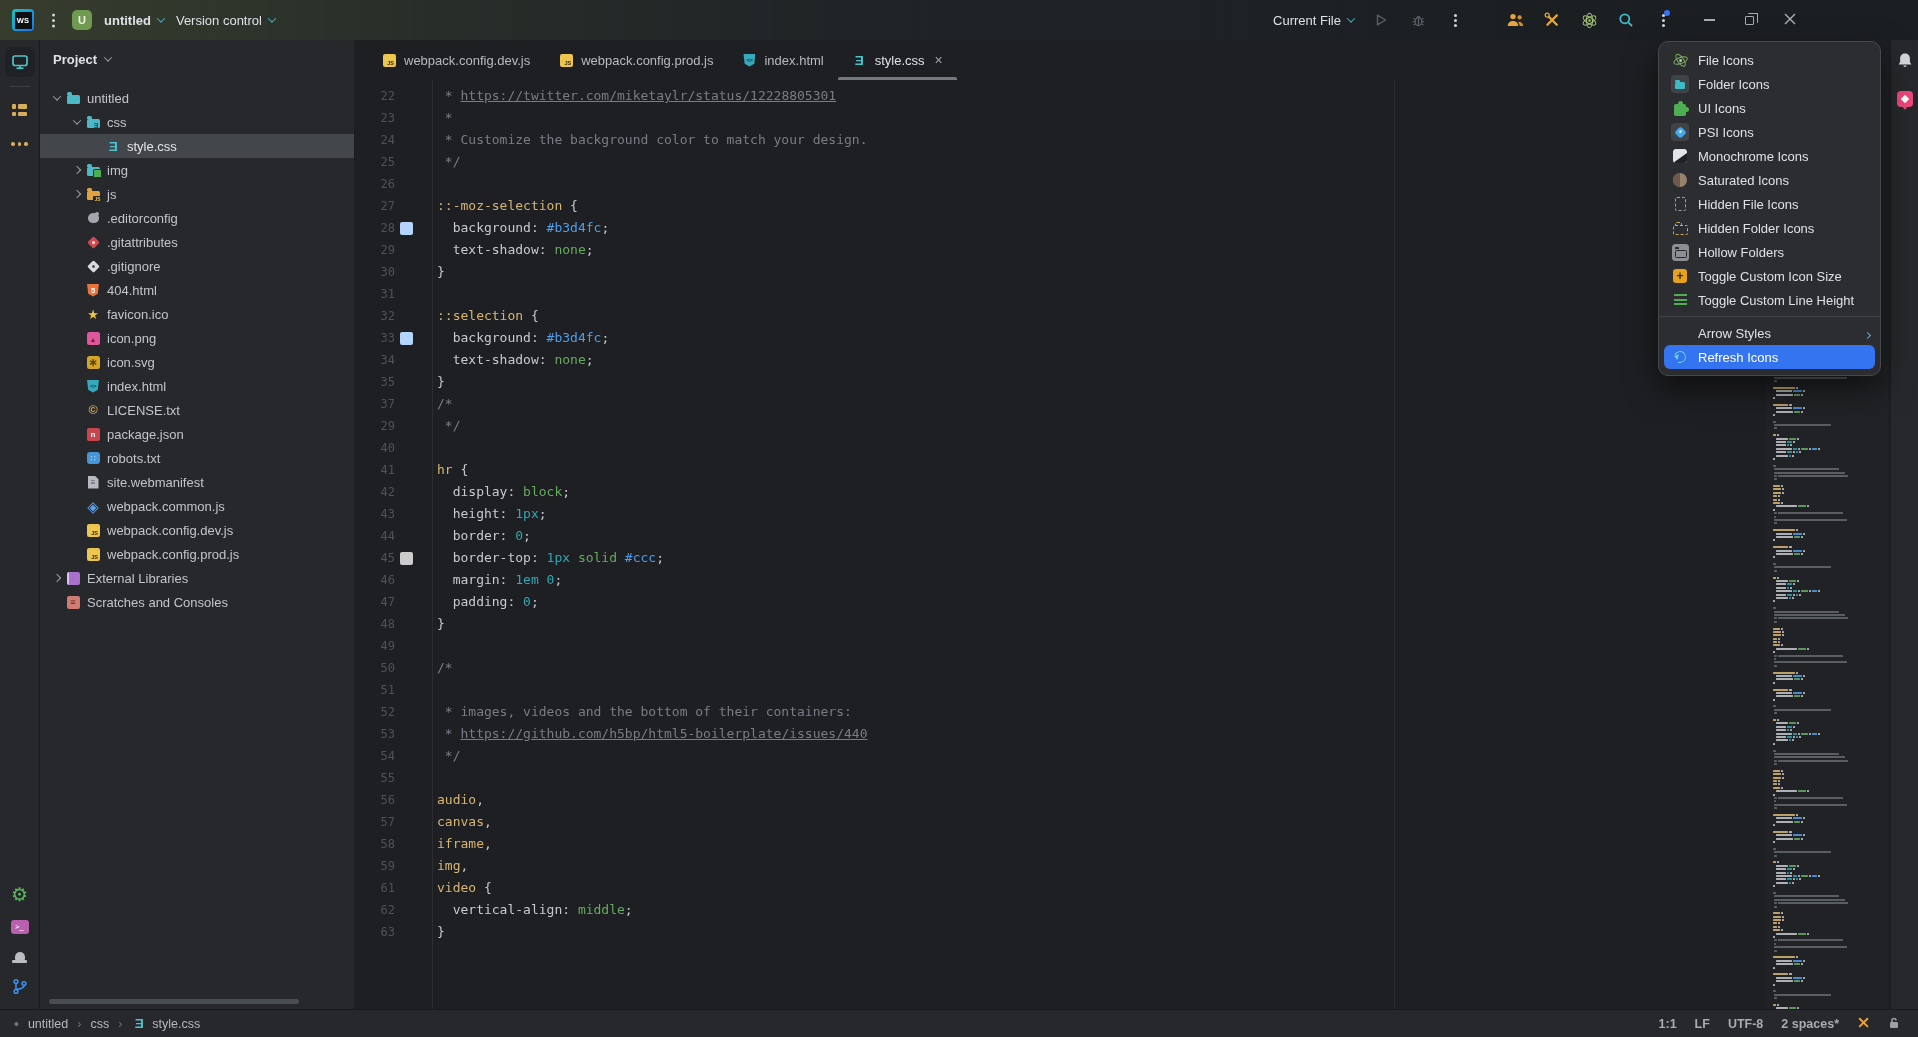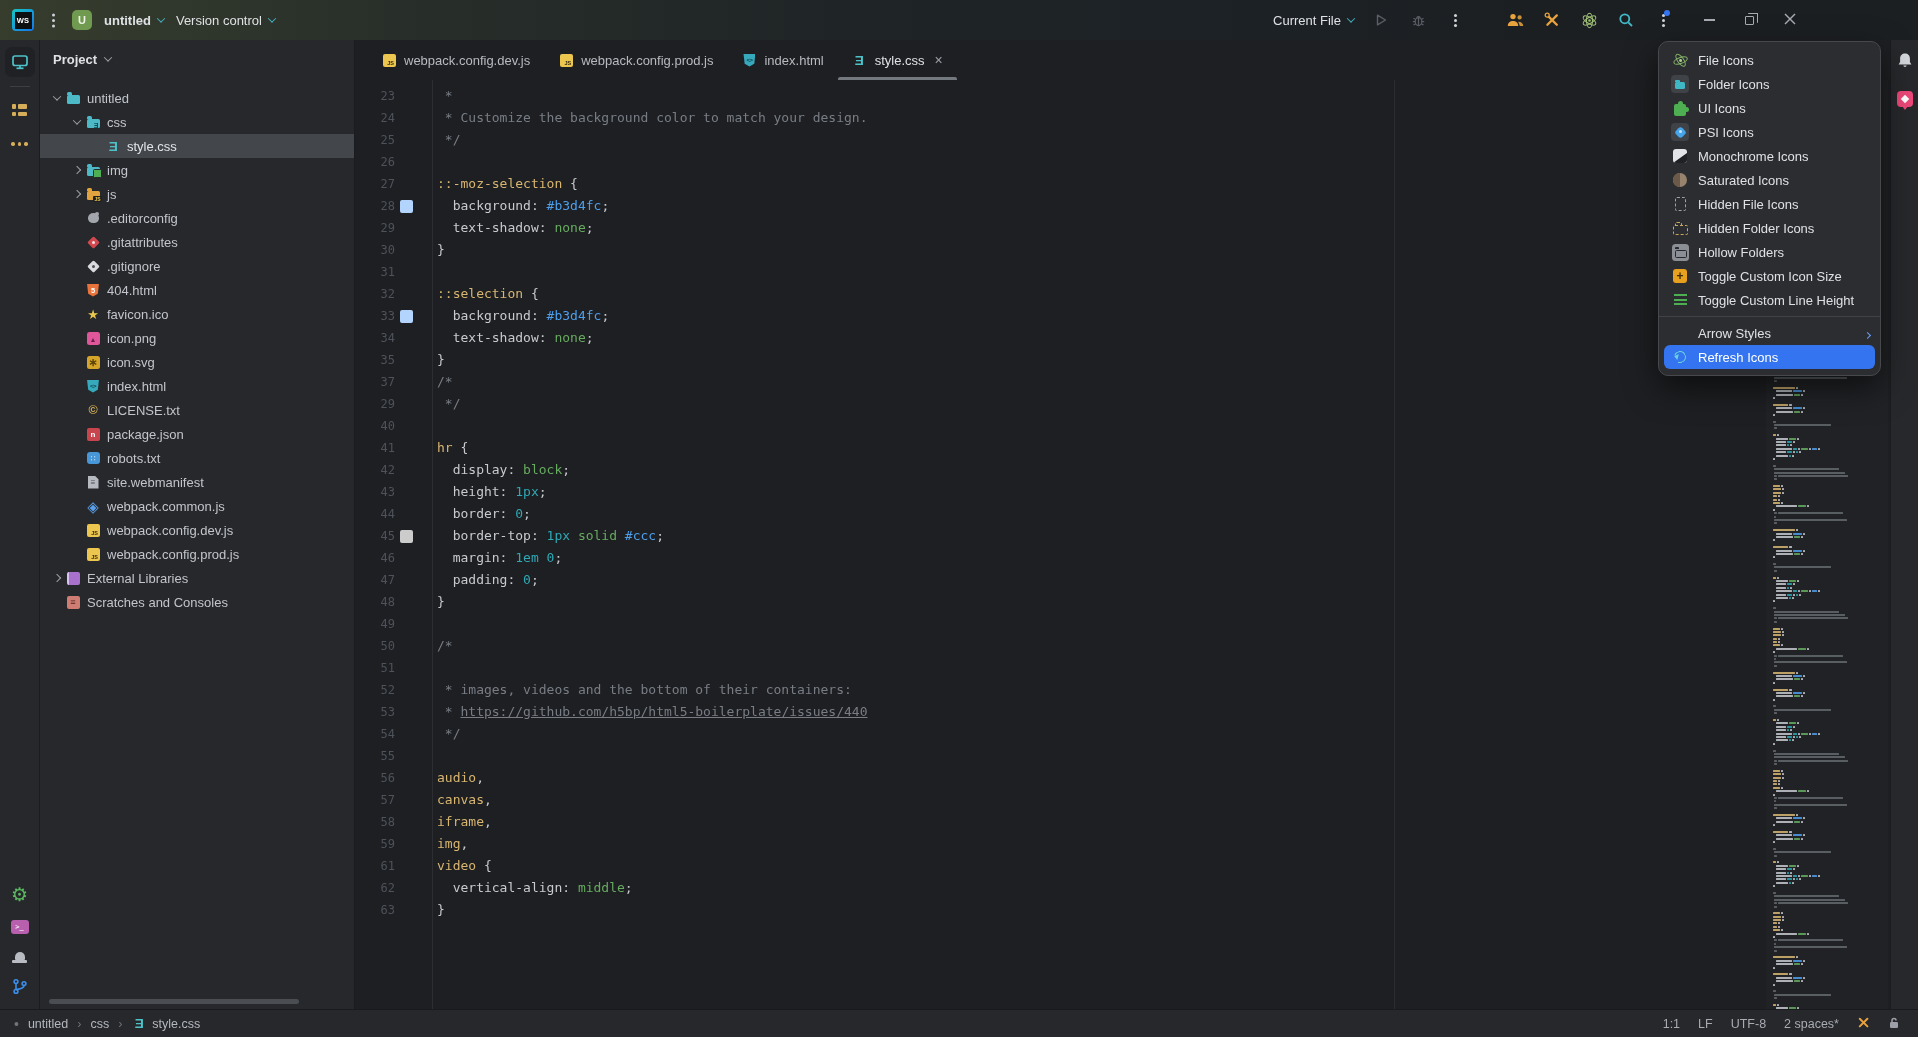--- a/index.html
+++ b/index.html
@@ -128,21 +128,21 @@
   .pinkbadge{width:16px;height:16px;border-radius:4px;background:#ec4879;position:relative;display:flex;align-items:center;justify-content:center;}
   .pinkbadge::before{content:"";width:6px;height:6px;background:#fff;transform:rotate(45deg);}
   .pinkbadge::after{content:"";position:absolute;bottom:-3px;left:5px;border-left:3px solid transparent;border-right:3px solid transparent;border-top:4px solid #ec4879;}
 
   
   .statusbar{height:28px;background:#26282b;border-top:1px solid #191a1d;display:flex;align-items:center;justify-content:space-between;padding:0 18px 0 14px;font-size:12.5px;color:#a8abb2;}
   .bc{display:flex;align-items:center;gap:9px;}
   .bc .dot{color:#6f737a;font-size:14px;}
   .bc .sep{color:#6f737a;}
   .crumb{display:flex;align-items:center;gap:5px;color:#b4b8bf;}
-  .sb-right{display:flex;align-items:center;gap:18px;}
+  .sb-right{display:flex;align-items:center;gap:18px;font-weight:bold;}
 
   
   .popup{position:absolute;left:1658px;top:41px;width:223px;background:#2b2d30;border:1px solid #46484c;border-radius:10px;box-shadow:0 12px 32px rgba(0,0,0,.55);padding:6px 0;z-index:50;font-size:13px;color:#dfe1e5;}
   .pitem{height:24px;display:flex;align-items:center;gap:9px;padding:0 10px 0 12px;}
   .pitem.sel{background:#3574f0;border-radius:6px;margin:0 5px;padding:0 5px 0 7px;color:#fff;}
   .picon{width:18px;height:18px;display:flex;align-items:center;justify-content:center;flex:none;position:relative;}
   .psep{height:1px;background:#404247;margin:4px 0;}
   .subarrow{margin-left:auto;}
 
   .pi{position:relative;display:block;}
@@ -528,20 +528,21 @@
               <span class="g">Ǝ</span>
             </span>
             <span>style.css</span>
             <span class="x">×</span>
           </div>
         </div>
       <div class="editor">
         <div class="gsep"></div>
         <div class="guide"></div>
         <div class="lines" id="lines">
+            <div class="line"><span class="ln">22</span><span class="swz"></span><span class="codetxt"><span class="t-c"> * </span><span class="t-l">https://twitter.com/miketaylr/status/12228805301</span></span></div>
             <div class="line"><span class="ln">23</span><span class="swz"></span><span class="codetxt"><span class="t-c"> *</span></span></div>
             <div class="line"><span class="ln">24</span><span class="swz"></span><span class="codetxt"><span class="t-c"> * Customize the background color to match your design.</span></span></div>
             <div class="line"><span class="ln">25</span><span class="swz"></span><span class="codetxt"><span class="t-c"> */</span></span></div>
             <div class="line"><span class="ln">26</span><span class="swz"></span><span class="codetxt"></span></div>
             <div class="line"><span class="ln">27</span><span class="swz"></span><span class="codetxt"><span class="t-s">::-moz-selection</span><span class="t-p"> {</span></span></div>
             <div class="line"><span class="ln">28</span><span class="swz"><span class="sw" style="background: rgb(179, 212, 252);"></span></span><span class="codetxt"><span class="t-p">  background: </span><span class="t-h">#b3d4fc</span><span class="t-p">;</span></span></div>
             <div class="line"><span class="ln">29</span><span class="swz"></span><span class="codetxt"><span class="t-p">  text-shadow: </span><span class="t-k">none</span><span class="t-p">;</span></span></div>
             <div class="line"><span class="ln">30</span><span class="swz"></span><span class="codetxt"><span class="t-p">}</span></span></div>
             <div class="line"><span class="ln">31</span><span class="swz"></span><span class="codetxt"></span></div>
             <div class="line"><span class="ln">32</span><span class="swz"></span><span class="codetxt"><span class="t-s">::selection</span><span class="t-p"> {</span></span></div>

